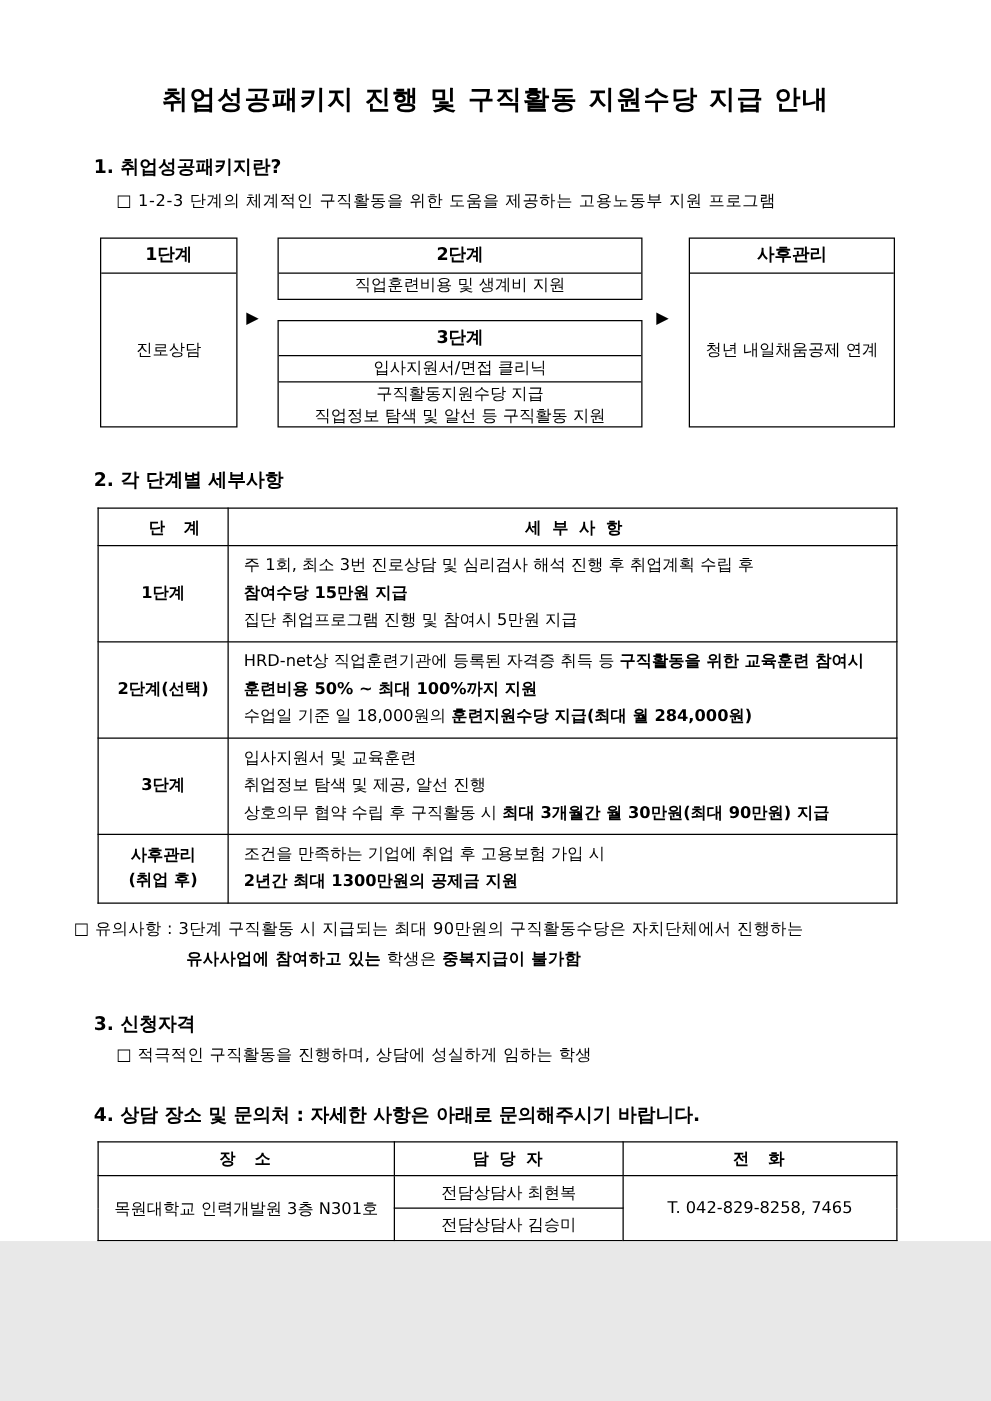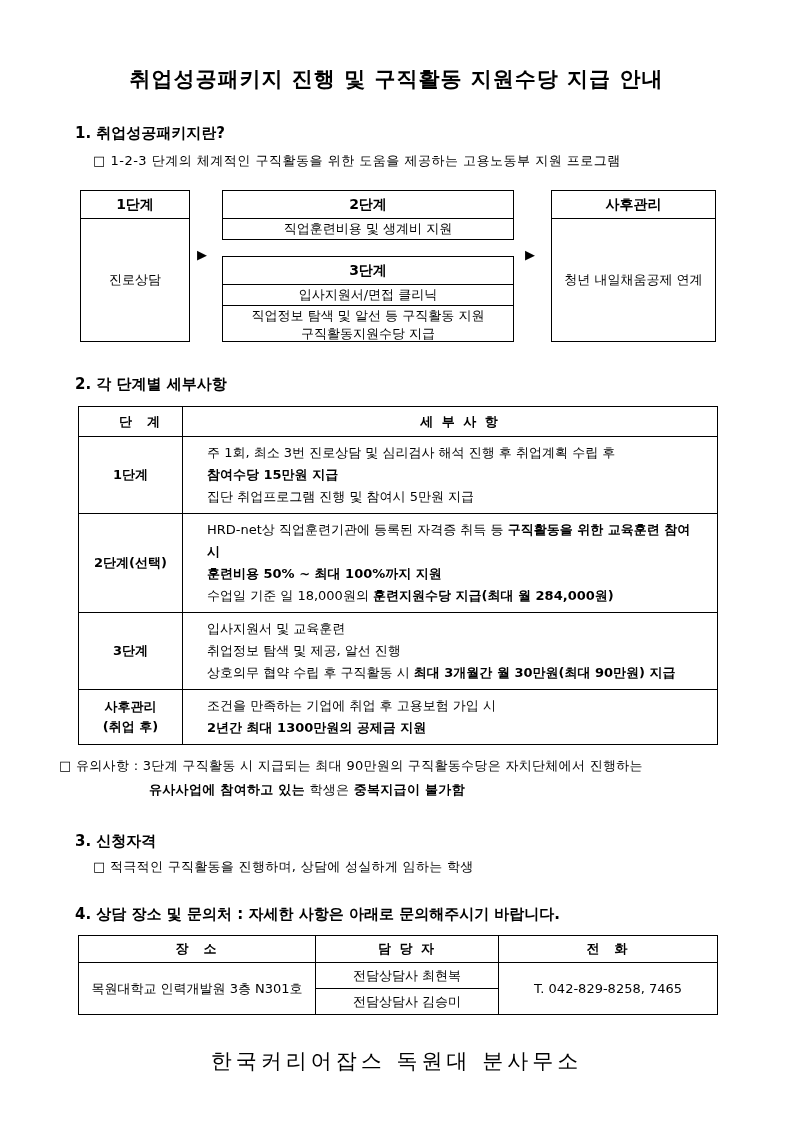--- a/index.html
+++ b/index.html
@@ -1,18 +1,18 @@
 <!DOCTYPE html>
 <html><head>
 <meta charset="utf-8">
 <style>
   * { margin:0; padding:0; box-sizing:border-box; }
   html,body { background:#e8e8e8; }
   .page {
-    position:relative; width:793px; height:1121px; margin:0 auto;
+    position:relative; width:793px; height:993px; margin:0 auto;
     background:#ffffff; color:#000;
     font-family:"DejaVu Sans", sans-serif; font-size:13px;
   }
   
   .doc-title { padding-top:64px; text-align:center; font-size:21px; font-weight:bold; letter-spacing:1px; line-height:30px; }
   
   .sec-head { margin:30px 0 0 75px; font-size:15px; font-weight:bold; }
   .bullet-line { margin:9px 0 0 93px; font-size:13px; letter-spacing:0.5px; }
   
   .flow { position:relative; margin:20px 0 0 80px; width:640px; height:155px; font-size:13px; }
@@ -28,21 +28,21 @@
   .f-after  { left:471px; top:0; width:165px; height:152px; }
   .farrow { position:absolute; font-size:13px; top:57px; }
   .farrow.a1 { left:117px; }
   .farrow.a2 { left:445px; }
   
   .stage-table { margin:12px 0 0 78px; width:640px; border-collapse:collapse; table-layout:fixed; font-size:13px; }
   .stage-table th, .stage-table td { border:1px solid #000; vertical-align:middle; }
   .stage-table th { height:30px; font-weight:bold; text-align:center; white-space:pre; letter-spacing:2px;padding-left:20px; }
   .stage-table col.c1 { width:104px; }
   .stage-table td.stage { text-align:center; font-weight:bold; line-height:20px; }
-  .stage-table td.detail { padding:5px 24px; }
+  .stage-table td.detail { padding:5px 12px; }
   .dline { line-height:22px; }
   .b { font-weight:bold; }
   
   .note { margin:9px 0 0 59px; line-height:24px; font-size:13px; letter-spacing:0.3px; }
   .note .indent2 { margin-left:90px; }
   
   .list-item { margin:8px 0 0 93px; font-size:13px; line-height:16px; letter-spacing:0.3px; }
   
   .contact-table { margin:11px 0 0 78px; width:640px; border-collapse:collapse; table-layout:fixed; font-size:13px; }
   .contact-table th, .contact-table td { border:1px solid #000; text-align:center; vertical-align:middle; }
@@ -71,22 +71,22 @@
 
     <div class="fbox f-stage2">
       <div class="fhead">2단계</div>
       <div class="frow">직업훈련비용 및 생계비 지원</div>
     </div>
 
     <div class="fbox f-stage3">
       <div class="fhead">3단계</div>
       <div class="frow bline">입사지원서/면접 클리닉</div>
       <div class="fcell2">
+        <div>구직활동지원수당 지급</div>
         <div>직업정보 탐색 및 알선 등 구직활동 지원</div>
-        <div>구직활동지원수당 지급</div>
       </div>
     </div>
 
     <span class="farrow a2">▶</span>
 
     <div class="fbox f-after">
       <div class="fhead">사후관리</div>
       <div class="fbody">청년 내일채움공제 연계</div>
     </div>
   </div>

